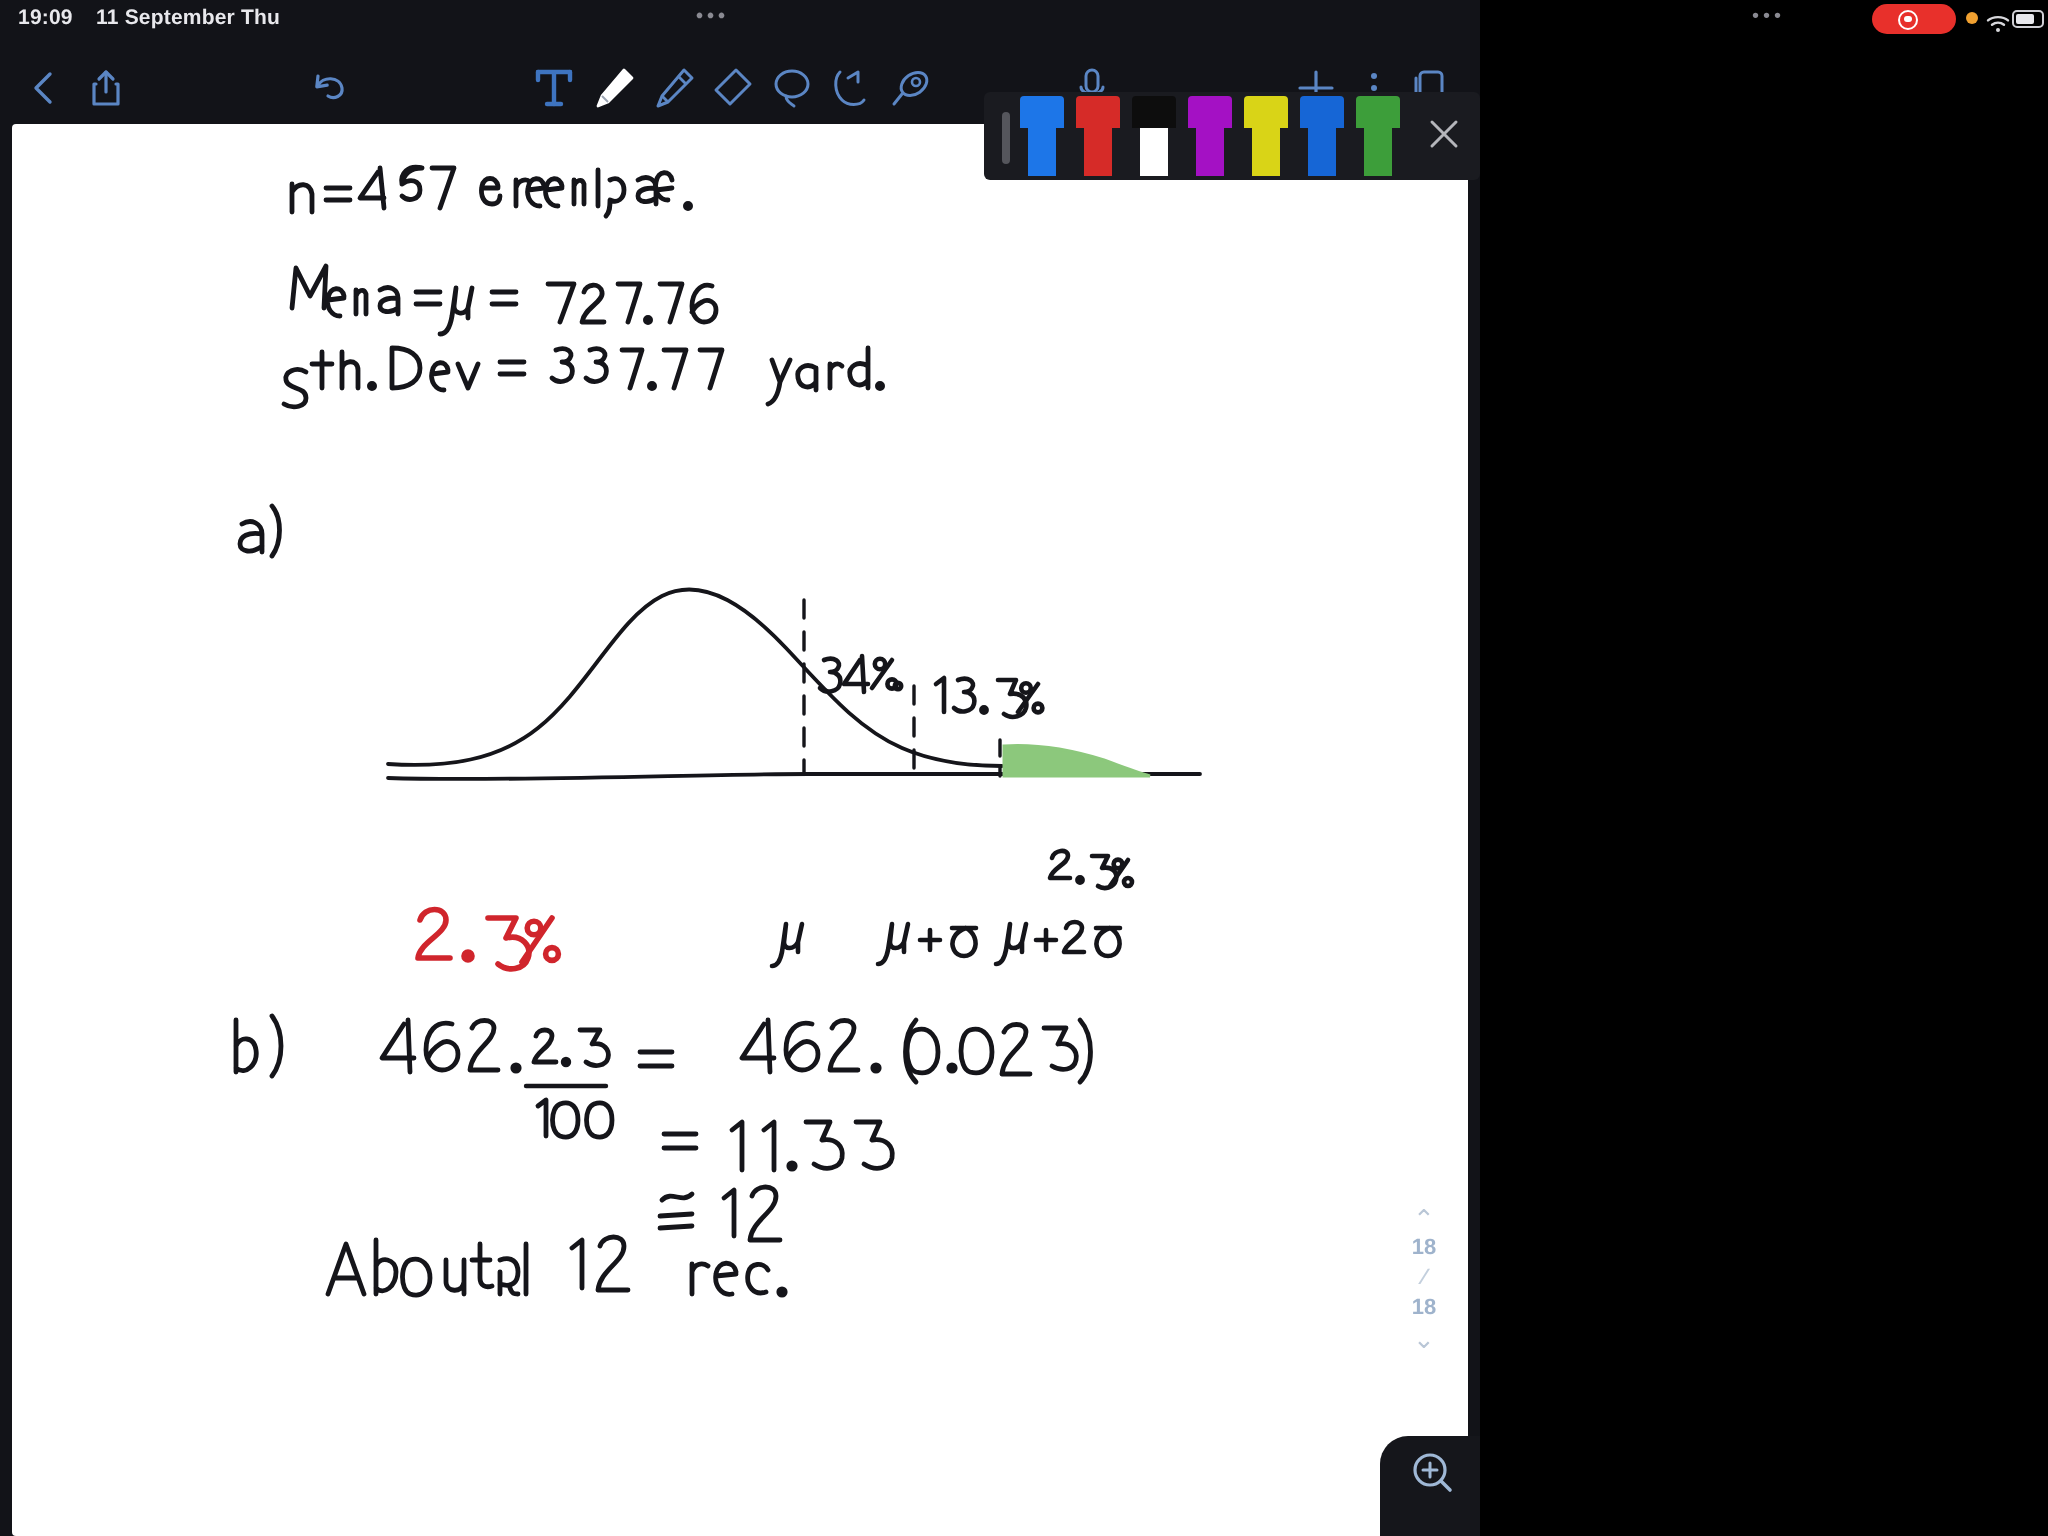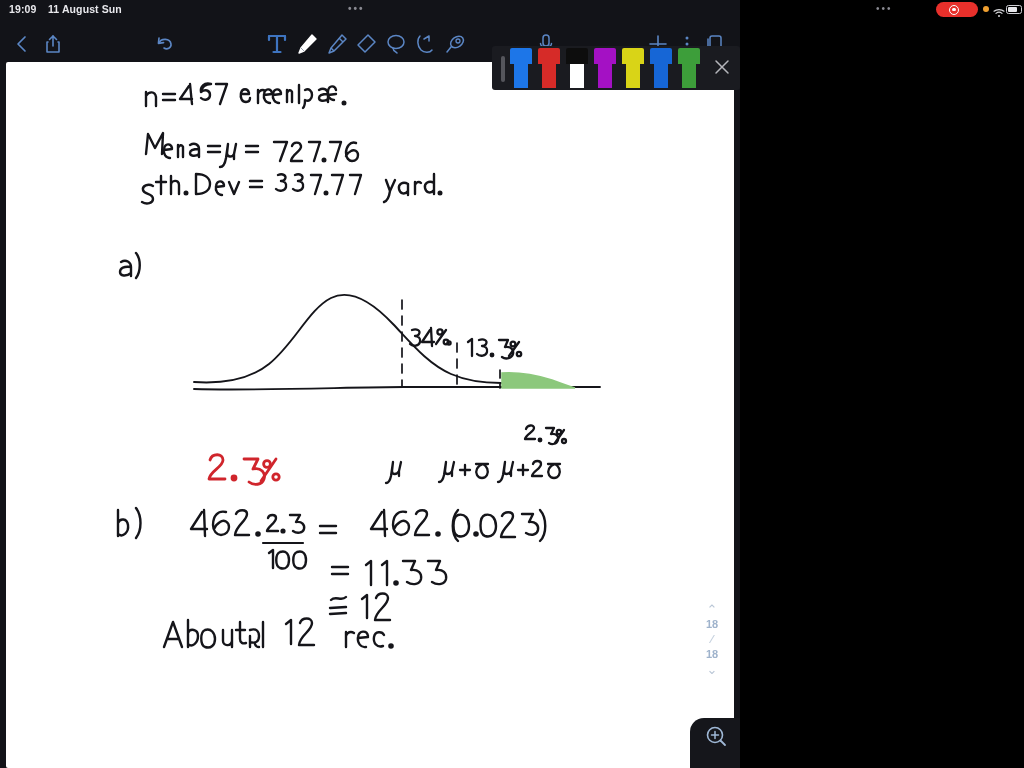--- a/index.html
+++ b/index.html
@@ -62,21 +62,21 @@
 </style>
 </head>
 <body>
 
 <div id="app">
 
   <div id="notes-app">
 
     <div id="status-bar">
       <span class="time">19:09</span>
-      <span class="date">11 August Sun</span>
+      <span class="date">11 September Thu</span>
       <span class="grabber">•••</span>
     </div>
 
     <div id="toolbar">
 
       <span class="tb-icon" style="left:22px">
         <svg width="16" height="20" viewBox="0 0 16 20">
             <path d="M11 3 L4 10 L11 17" fill="none" stroke="#5b86c4" stroke-width="1.7" stroke-linecap="round" stroke-linejoin="round"></path>
           </svg>
       </span>

